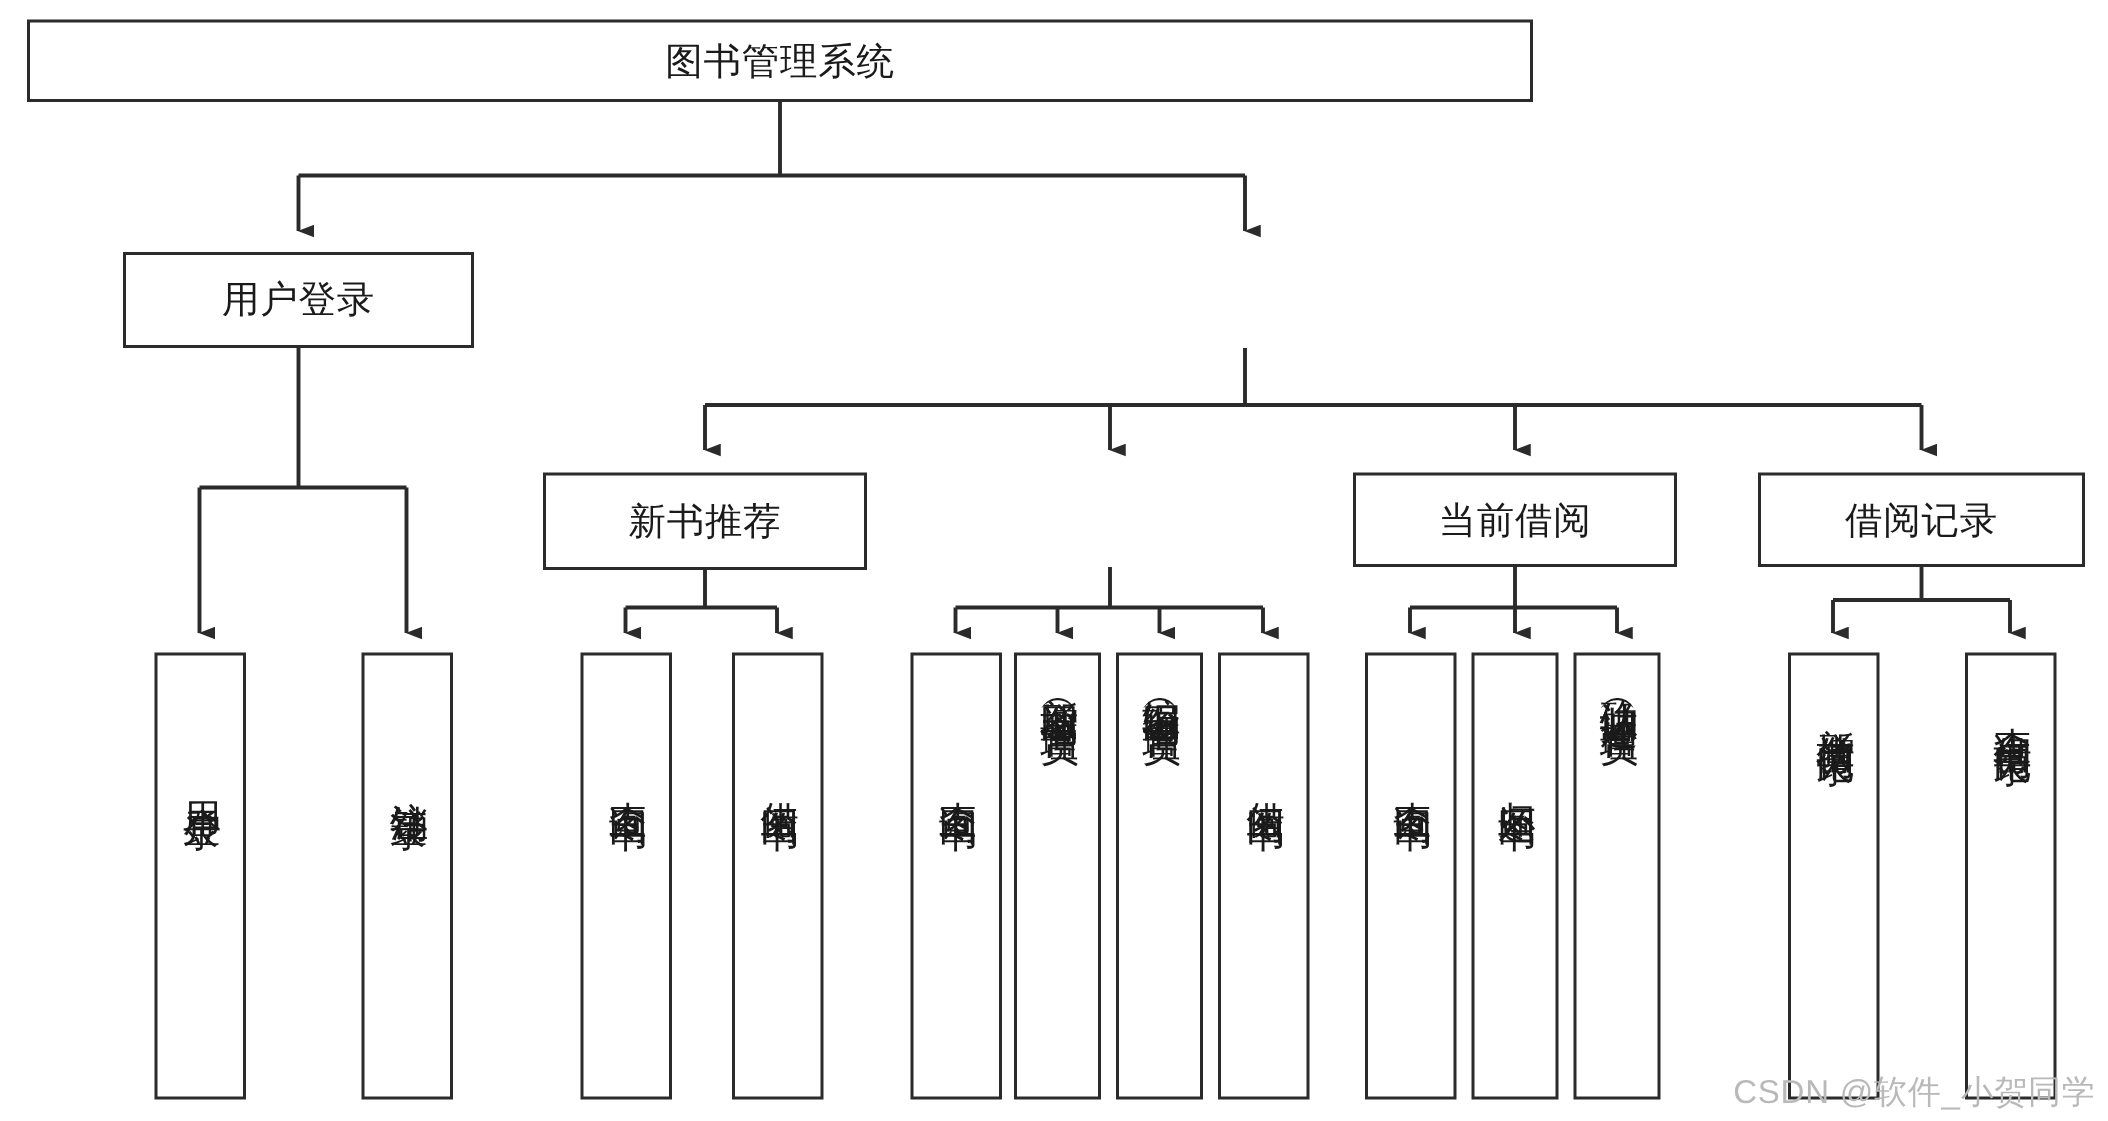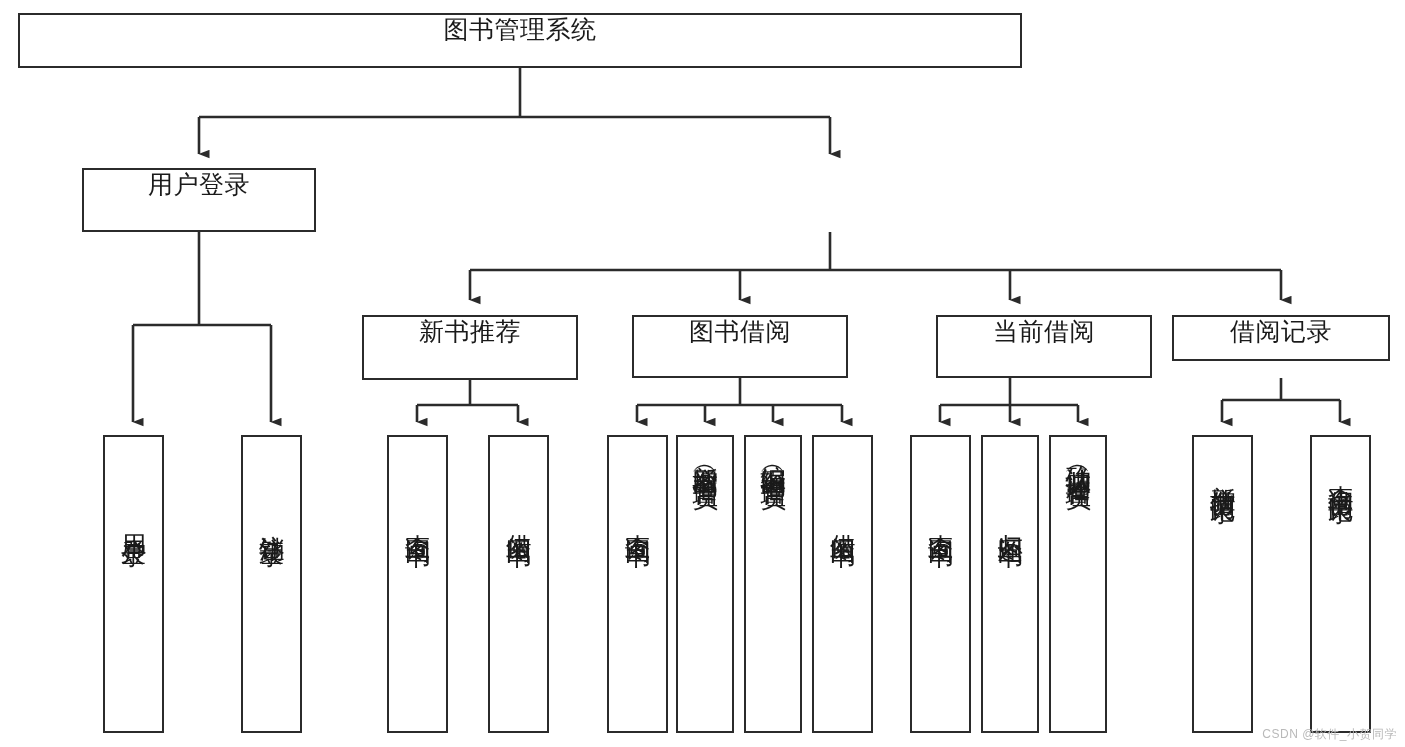--- a/index.html
+++ b/index.html
@@ -25,20 +25,21 @@
     width: 1405px;
     height: 747px;
     display: block;
   }
   .node-box {
     position: absolute;
     box-sizing: border-box;
     background: #ffffff;
     border: 2.5px solid #2b2b2b;
     display: flex;
+    align-items: center;
     justify-content: center;
     overflow: hidden;
   }
   .node-label {
     color: #1a1a1a;
     line-height: 1.12;
     white-space: pre;
     text-align: center;
   }
   .node-h .node-label {
@@ -58,21 +59,21 @@
     writing-mode: vertical-rl;
     text-orientation: upright;
     letter-spacing: 3px;
     line-height: 1;
     white-space: pre;
   }
   .watermark {
     position: absolute;
     right: 8px;
     bottom: 4px;
-    font-size: 12px;
+    font-size: 22px;
     color: #b9b9b9;
     letter-spacing: 0.5px;
     white-space: nowrap;
     pointer-events: none;
   }
 </style>
 </head>
 <body>
 
 <div id="diagram-root">
@@ -134,27 +135,24 @@
     <span class="node-label">图书管理系统</span>
   </div>
 
   <div class="node-box node-h" style="left:82px; top:168px; width:234px; height:64px;">
     <span class="node-label">用户登录</span>
   </div>
 
   <div class="node-box node-h" style="left:362px; top:315px; width:216px; height:65px;">
     <span class="node-label">新书推荐</span>
   </div>
-  <div class="node-box node-h" style="left:632px; top:315px; width:216px; height:63px;">
-    <span class="node-label">图书借阅</span>
-  </div>
-  <div class="node-box node-h" style="left:936px; top:315px; width:216px; height:63px;">
+  <div class="node-box node-h" style="left:902px; top:315px; width:216px; height:63px;">
     <span class="node-label">当前借阅</span>
   </div>
-  <div class="node-box node-h" style="left:1172px; top:315px; width:218px; height:46px;">
+  <div class="node-box node-h" style="left:1172px; top:315px; width:218px; height:63px;">
     <span class="node-label">借阅记录</span>
   </div>
 
   <div class="node-box node-v" style="left:103px; top:435px; width:61px; height:298px; padding-top:77px;">
     <span class="node-label">用户登录</span>
   </div>
   <div class="node-box node-v" style="left:241px; top:435px; width:61px; height:298px; padding-top:77px;">
     <span class="node-label">注销登录</span>
   </div>
 

